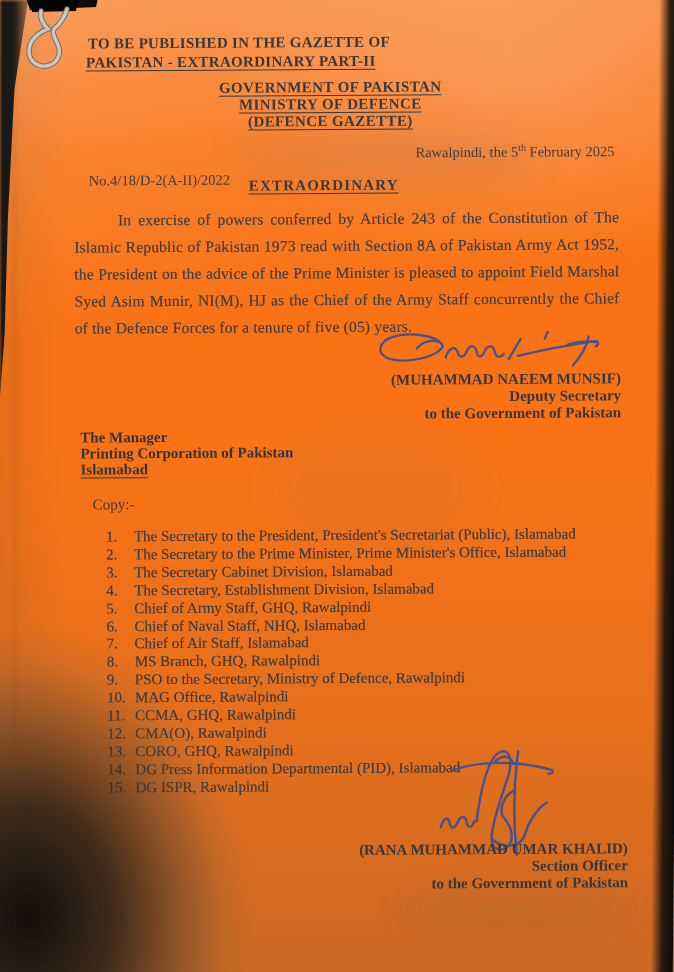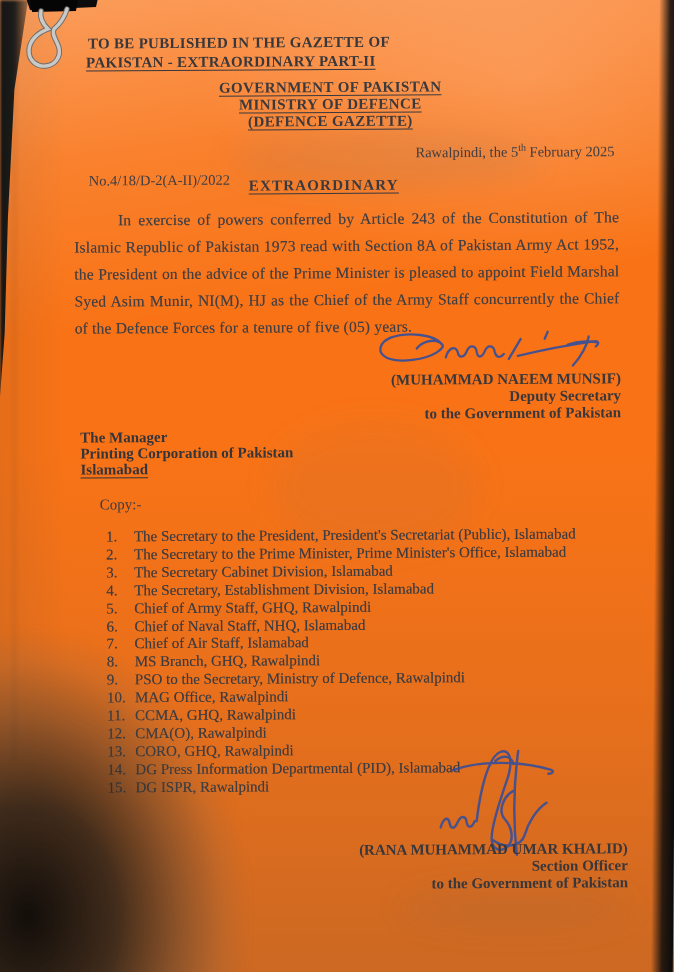--- a/index.html
+++ b/index.html
@@ -133,21 +133,21 @@
         <div>Deputy Secretary</div>
         <div>to the Government of Pakistan</div>
       </div>
 
       <div class="abs addr" style="left:80px;top:428px;">
         <div>The Manager</div>
         <div>Printing Corporation of Pakistan</div>
         <div class="u">Islamabad</div>
       </div>
 
-      <div class="abs" style="left:92px;top:495px;color:#3c3b40;margin-left:7px;">Copy:-</div>
+      <div class="abs" style="left:92px;top:495px;color:#3c3b40;">Copy:-</div>
 
       <div class="copy-list">
 
           <div class="copy-row">
             <span class="num">1.</span>
             <span class="txt">The Secretary to the President, President's Secretariat (Public), Islamabad</span>
           </div>
 
           <div class="copy-row">
             <span class="num">2.</span>

